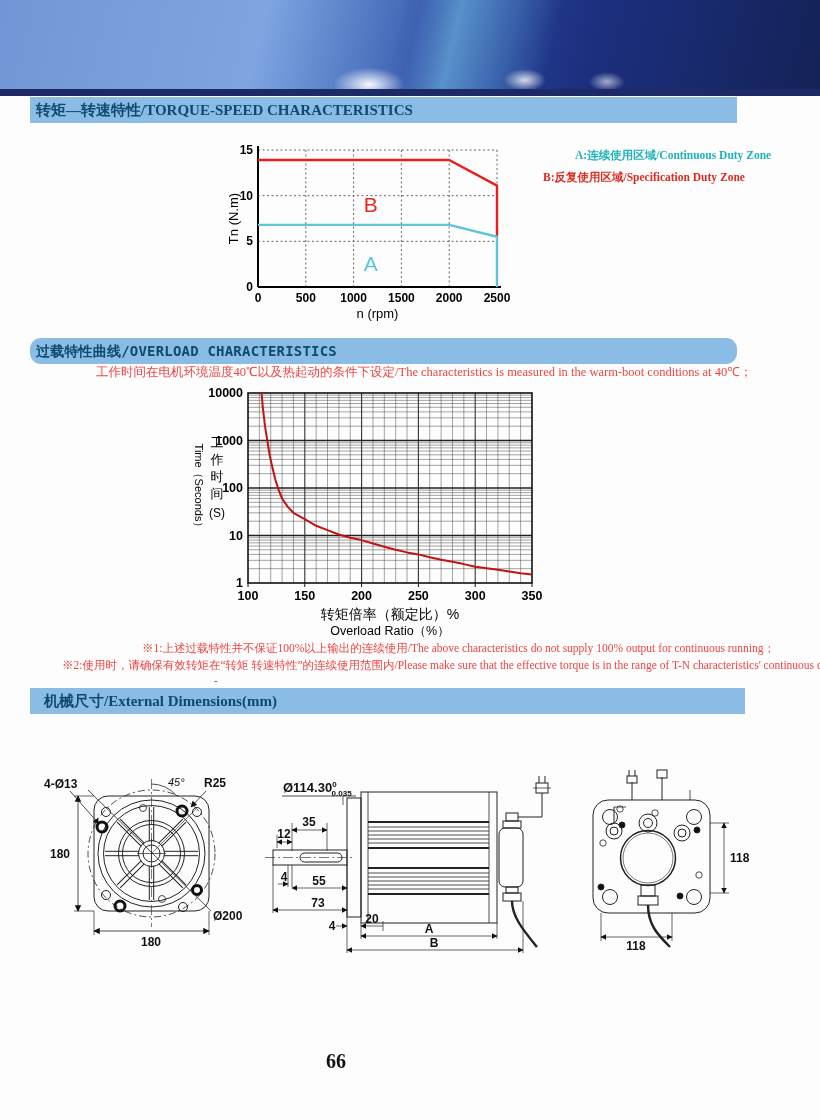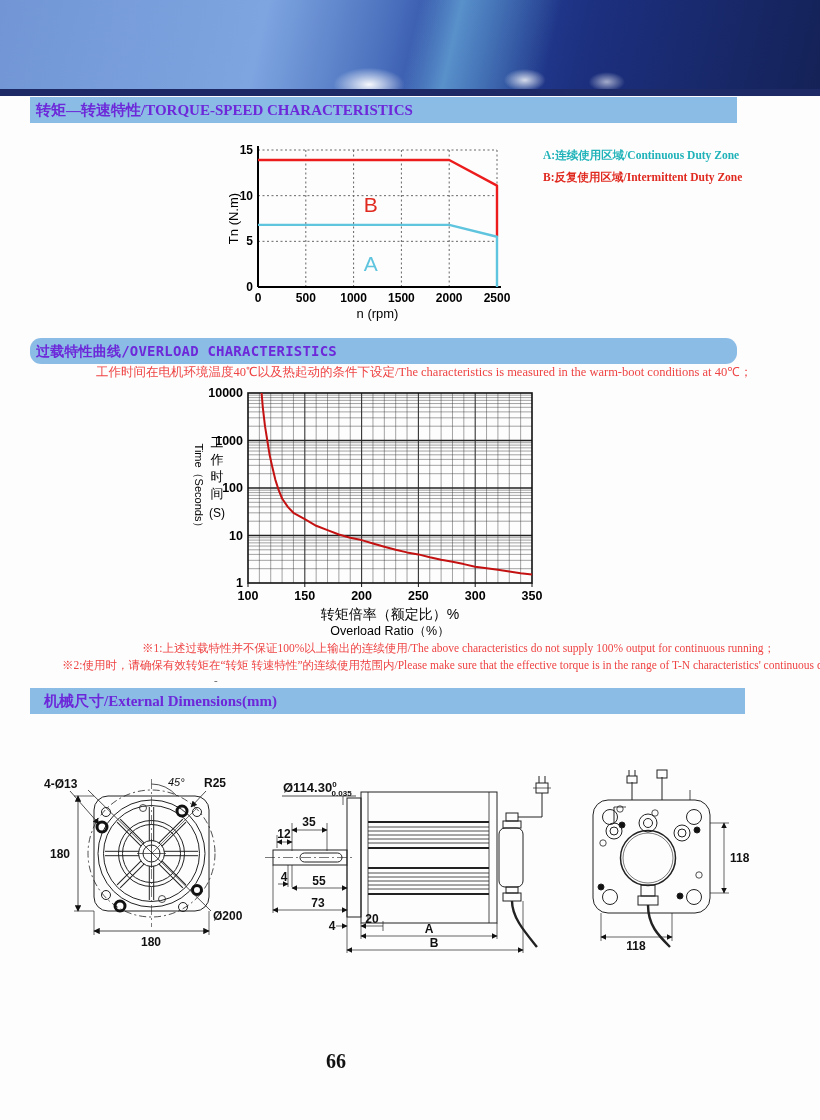--- a/index.html
+++ b/index.html
@@ -9,33 +9,33 @@
   .banner{position:absolute;left:0;top:0;width:820px;height:89px;
     background:
       radial-gradient(ellipse 55px 26px at 45% 95%, rgba(255,255,255,.95), rgba(255,255,255,0) 65%),
       radial-gradient(ellipse 30px 16px at 64% 90%, rgba(255,255,255,.8), rgba(255,255,255,0) 70%),
       radial-gradient(ellipse 26px 14px at 74% 92%, rgba(255,255,255,.6), rgba(255,255,255,0) 70%),
       linear-gradient(103deg, rgba(130,200,235,0) 50%, rgba(120,195,232,.6) 55%, rgba(110,185,228,.28) 62%, rgba(110,185,228,0) 67%),
       linear-gradient(103deg, #7296d5 0%, #7ea5e0 32%, #4a70bd 47%, #27439c 56%, #1c2f7e 72%, #142257 100%);}
   .banner-edge{position:absolute;left:0;top:89px;width:820px;height:7px;background:#1d2a66;}
   
   .band{position:absolute;left:30px;width:707px;height:26px;background:#8bbce6;}
-  .band .t{font-weight:bold;font-size:15px;line-height:26px;padding-left:6px;color:#6d28d9;}
+  .band .t{font-weight:bold;font-size:15px;line-height:26px;padding-left:6px;color:#0c4a6e;}
   .band1{top:97px;} .band2{top:338px;border-radius:11px;} .band3{top:688px;padding-left:8px;}
   .band2 .t{font-family:"DejaVu Sans Mono", monospace;font-size:14px;letter-spacing:.2px;}
   .note{position:absolute;font-size:12px;color:#ef4444;white-space:nowrap;}
   .cond-note{left:96px;top:363px;font-size:12.5px;}
   .ol-note1{left:142px;top:641px;font-size:11.5px;}
   .ol-note2{left:62px;top:658px;font-size:11.5px;}
   .stray-dot{left:214px;top:674px;font-size:11px;color:#555;}
   .stray-ne{left:706px;top:674px;font-size:11px;color:#333;margin-top:12px;}
   
   .legend{position:absolute;left:543px;top:148px;font-size:11.5px;font-weight:bold;
           font-family:"Liberation Serif",serif;}
-  .legend .a{color:#1fb3b9;margin-bottom:7px;}
+  .legend .a{color:#1fb3b9;margin-bottom:7px;margin-left:32px;}
   .legend .b{color:#e02a20;}
   svg{position:absolute;}
   #chart-ts{left:228px;top:136px;}
   #chart-ol{left:170px;top:385px;}
   #drawings{left:0;top:735px;}
   .footer-note{position:absolute;left:35px;top:1000px;width:760px;font-size:13px;line-height:18px;color:#111;}
   .footer-note .l2{padding-left:27px;}
   .pagenum{position:absolute;left:326px;top:1050px;font-size:20px;font-weight:bold;}
   text{font-family:"Liberation Sans", sans-serif;}
   .dimtxt{font-size:12px;font-weight:bold;fill:#111;}
@@ -76,21 +76,21 @@
       <text x="221.20000000000002" y="166" text-anchor="middle" font-size="12" font-weight="bold">2000</text>
       <text x="269" y="166" text-anchor="middle" font-size="12" font-weight="bold">2500</text>
       <text x="149.5" y="182" text-anchor="middle" font-size="13">n (rpm)</text>
       <text x="10" y="82.5" text-anchor="middle" font-size="13" transform="rotate(-90 10 82.5)">Tn (N.m)</text>
       <text x="142.808" y="76.10666666666667" text-anchor="middle" font-size="21" fill="#e02a20">B</text>
       <text x="142.808" y="135.47333333333333" text-anchor="middle" font-size="21" fill="#5fc4de">A</text>
     </svg>
 
   <div class="legend">
     <div class="a">A:连续使用区域/Continuous Duty Zone</div>
-    <div class="b">B:反复使用区域/Intermittent Duty Zone</div>
+    <div class="b">B:反复使用区域/Specification Duty Zone</div>
   </div>
 
   <div class="band band2">
     <div class="t">过载特性曲线/OVERLOAD CHARACTERISTICS</div>
   </div>
   <div class="note cond-note">工作时间在电机环境温度40℃以及热起动的条件下设定/The characteristics is measured in the warm-boot conditions at 40℃；</div>
 
   <svg id="chart-ol" width="410" height="252">
       <line x1="89.36" y1="8" x2="89.36" y2="198" stroke="#333" stroke-width="0.45"></line>
       <line x1="100.72" y1="8" x2="100.72" y2="198" stroke="#333" stroke-width="0.45"></line>

